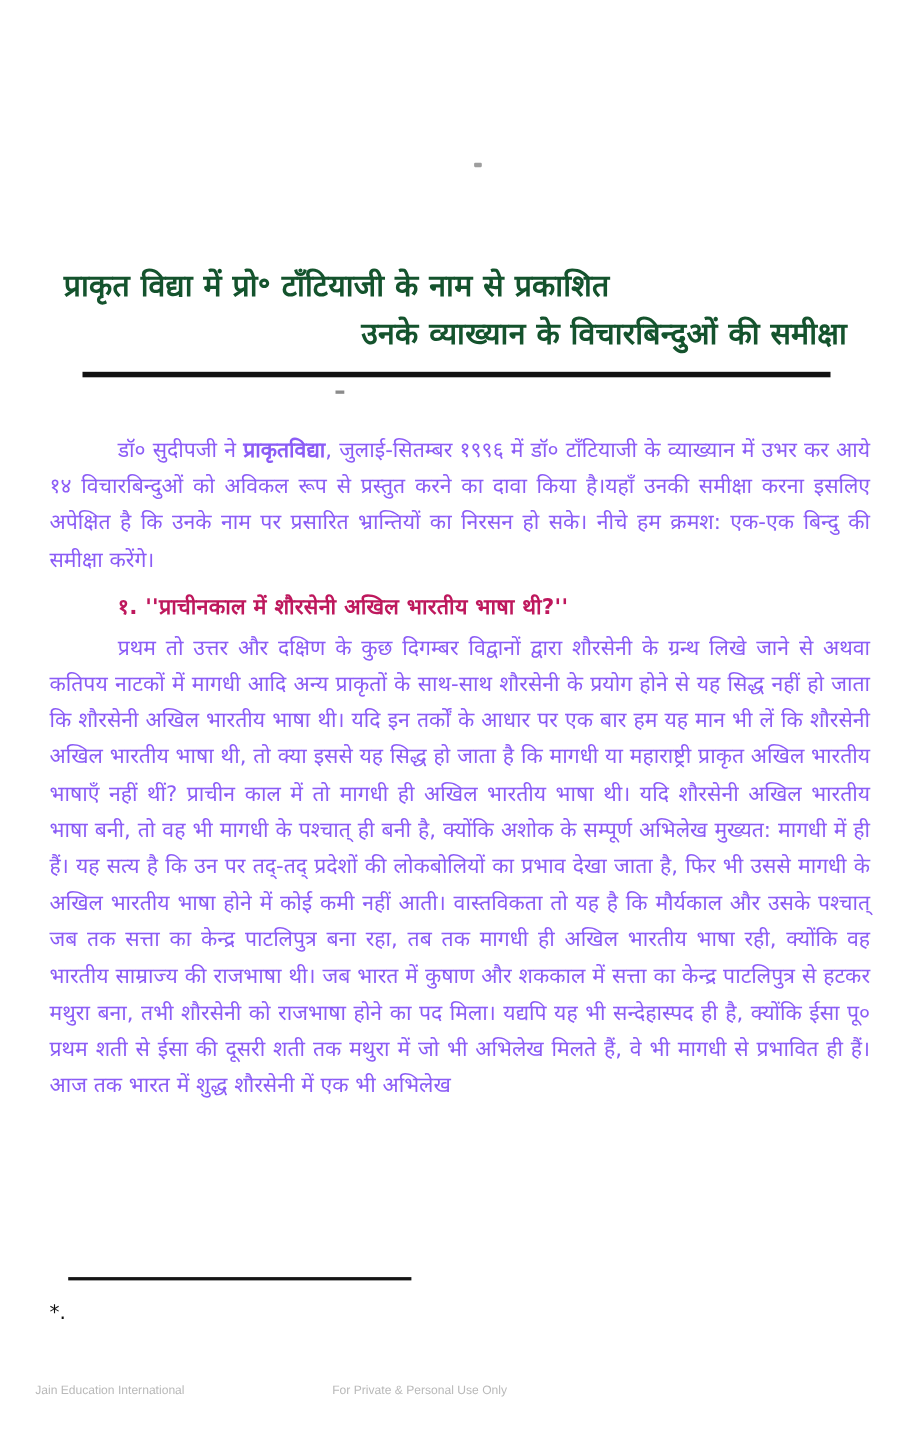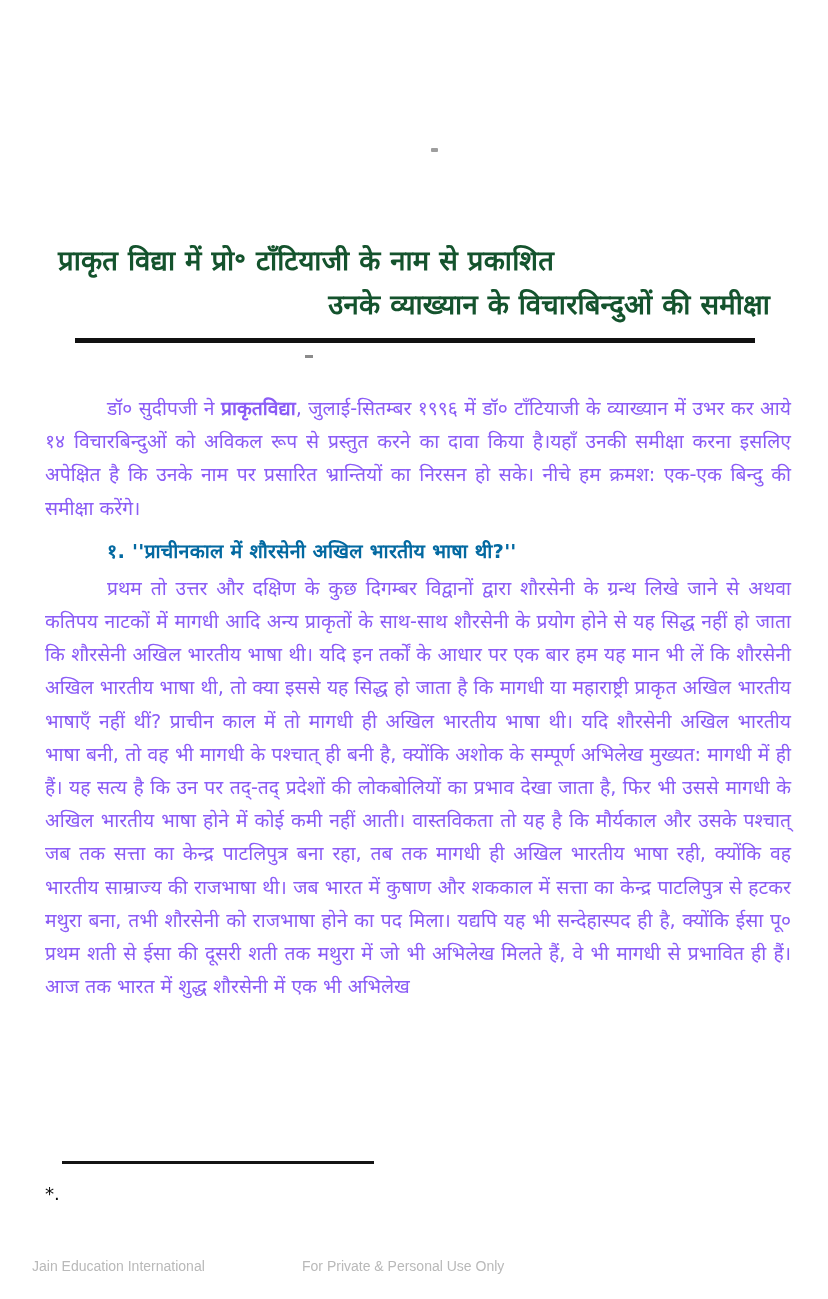--- a/index.html
+++ b/index.html
@@ -90,21 +90,21 @@
     display: inline-block;
     width: 62px;
   }
   .para b, .para strong { font-weight: bold; }
 
   .section-heading {
     font-family: "DejaVu Sans", "Liberation Sans", sans-serif;
     font-size: 19.6px;
     font-weight: bold;
     line-height: 33px;
-    color: #0369a1;
+    color: #be185d;
     margin: 10px 0 4px 62px;
     letter-spacing: .2px;
   }
 
   
   .footnote-rule {
     position: absolute;
     left: 62px;
     top: 1161px;
     width: 312px;
@@ -133,21 +133,21 @@
   }
 
   
   .footer {
     position: absolute;
     left: 0;
     top: 1258px;
     width: 828px;
     height: 24px;
     font-family: "Liberation Sans", "DejaVu Sans", sans-serif;
-    font-size: 14px;
+    font-size: 11px;
     color: #b9b9b9;
   }
   .footer-left   { position: absolute; left: 32px;  top: 0; }
   .footer-center { position: absolute; left: 302px; top: 0; }
   .footer-right  { position: absolute; right: 48px; top: 0; margin-top: 40px; }
 </style>
 </head>
 <body>
 
 <div class="page">

